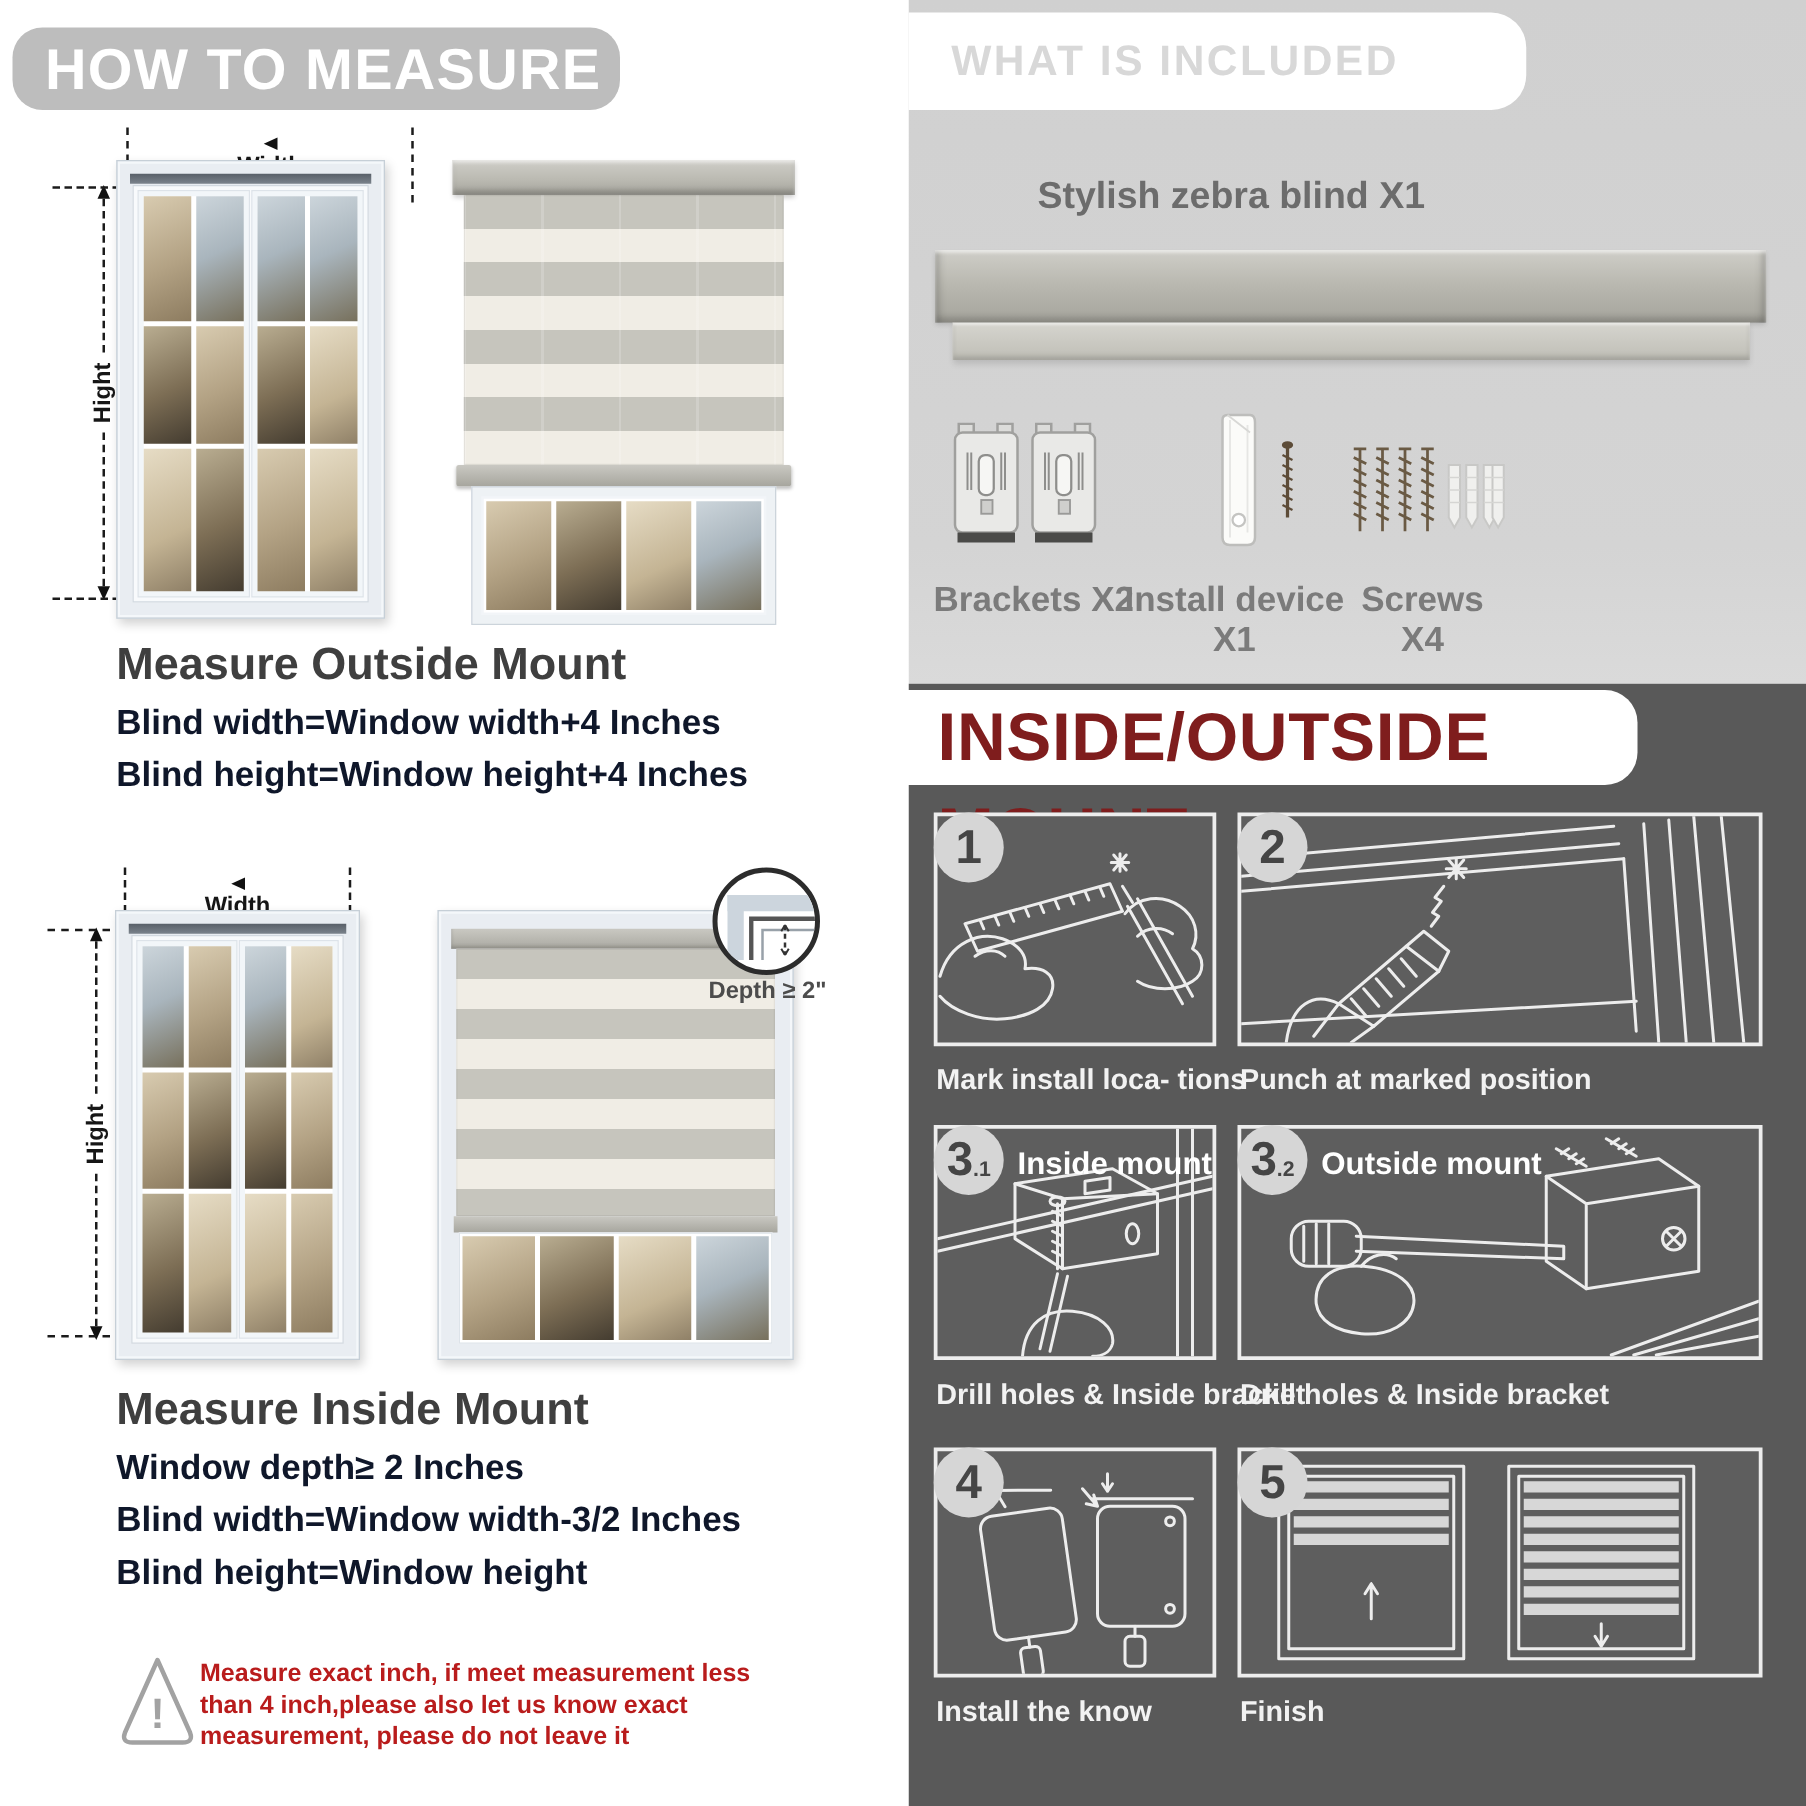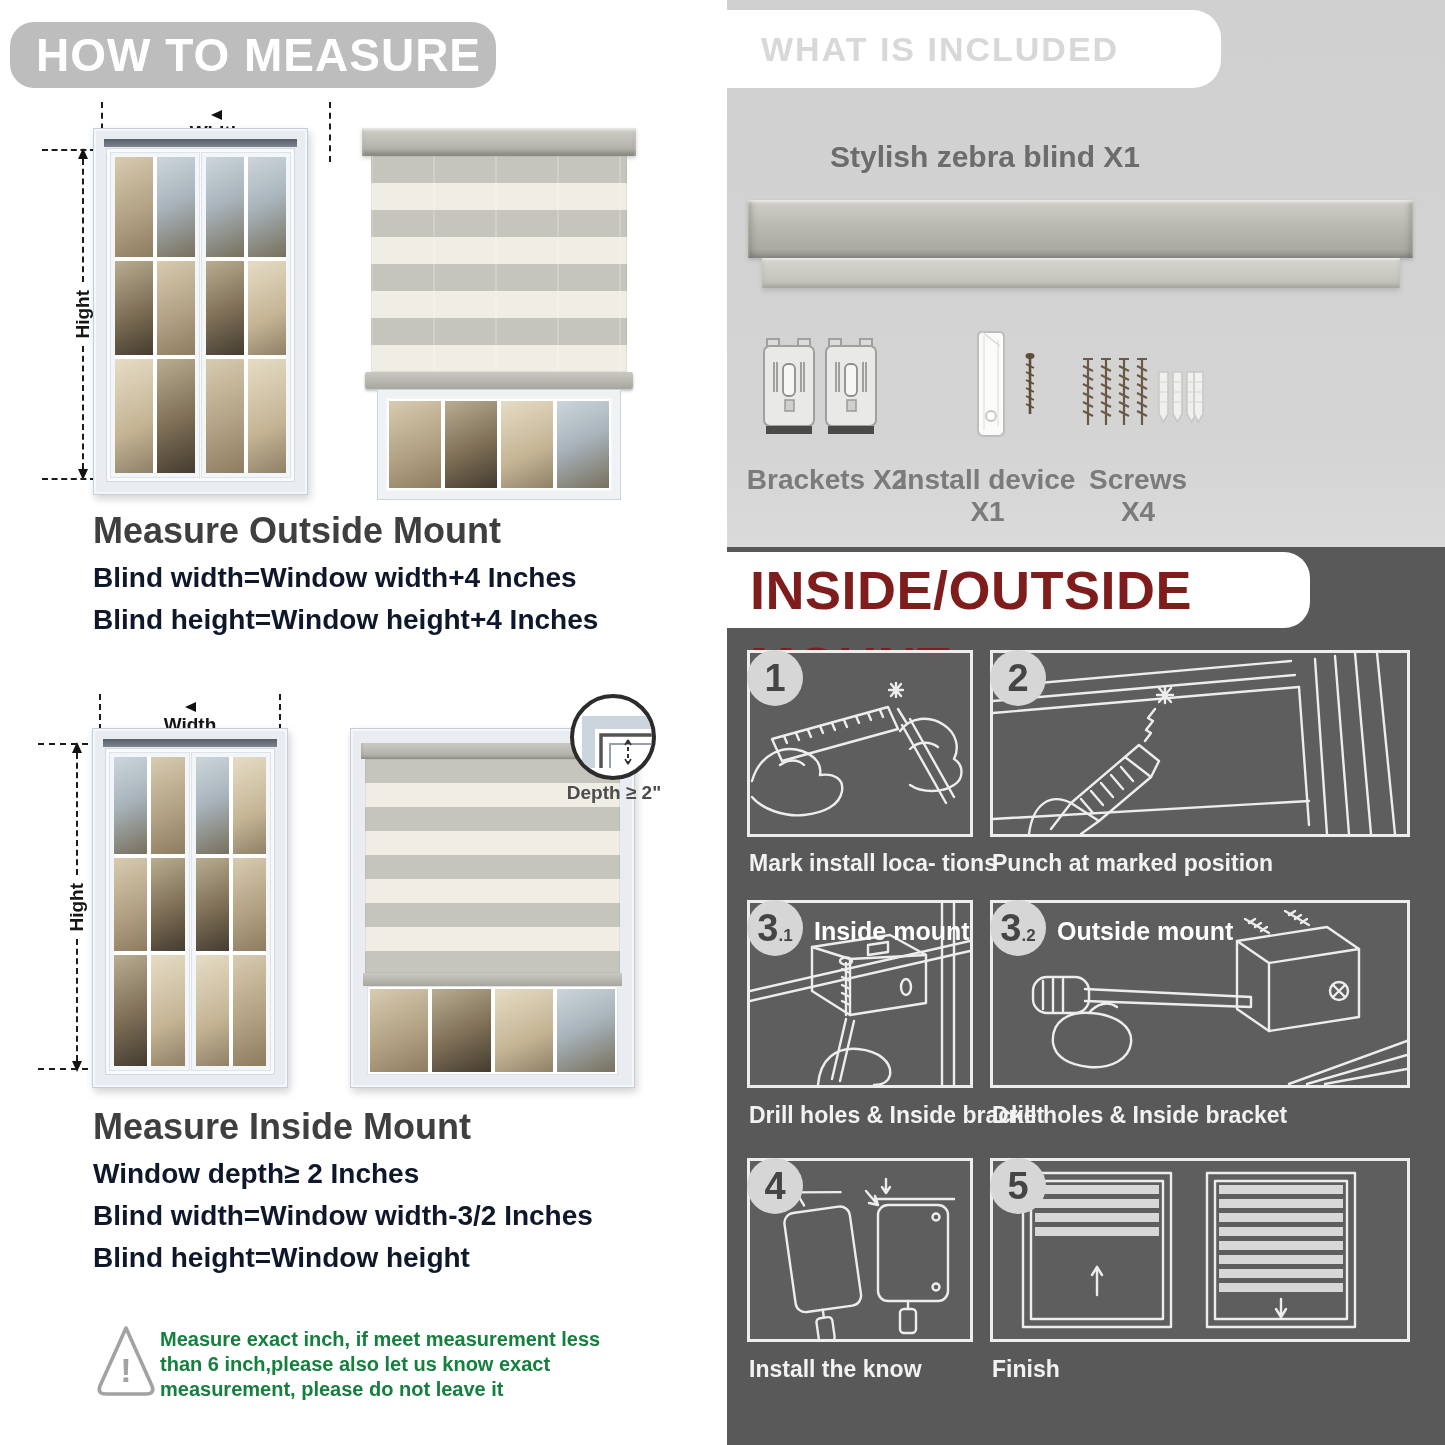--- a/index.html
+++ b/index.html
@@ -56,21 +56,21 @@
   .vhead-down{width:0;height:0;border-style:solid;border-width:11px 5px 0 5px;border-color:#111 transparent transparent transparent;}
   .vlab{writing-mode:vertical-rl;transform:rotate(180deg);font-size:19px;font-weight:bold;color:#161616;padding:8px 0;}
   .vdash{width:0;border-left:2px dashed #1b1b1b;}
   .hdash{height:0;border-top:2px dashed #1b1b1b;}
 
   .callout{border-radius:50%;border:4px solid #2c2c2c;background:#ffffff;overflow:hidden;}
   .depth-label{font-size:19px;font-weight:bold;color:#4c4c4c;text-align:center;}
 
   .m-heading{font-size:36px;font-weight:bold;color:#3f3f3f;}
   .formula{font-size:28px;font-weight:bold;color:#0f172a;}
-  .warn-text{font-size:20px;font-weight:bold;color:#15803d;line-height:25px;}
+  .warn-text{font-size:20px;font-weight:bold;color:#b91c1c;line-height:25px;}
 
   
   .right-light{left:727px;top:0;width:718px;height:547px;background:linear-gradient(180deg,#d0d0d0 0%,#d4d4d4 80%,#dadada 100%);}
   .right-banner{
     left:727px;top:10px;width:494px;height:78px;background:#ffffff;border-radius:0 28px 28px 0;
     color:#d8d8d8;font-size:34px;font-weight:bold;line-height:78px;padding-left:34px;letter-spacing:2px;
   }
   .stylish-label{left:740px;top:140px;width:490px;text-align:center;font-size:30px;font-weight:bold;color:#6c6c6c;}
   .main-rail{left:748px;top:200px;width:665px;height:58px;background:linear-gradient(180deg,#cfcec8 0%,#bab9b1 45%,#a5a49c 100%);
     box-shadow:inset 0 2px 3px rgba(255,255,255,.65), inset 0 -4px 5px rgba(0,0,0,.18), inset 8px 0 6px -4px rgba(0,0,0,.15), inset -8px 0 6px -4px rgba(0,0,0,.15), 0 2px 4px rgba(0,0,0,.15);}
@@ -228,21 +228,21 @@
 <div class="abs formula" style="left:93px;top:1158px;">Window depth≥ 2 Inches</div>
 <div class="abs formula" style="left:93px;top:1200px;">Blind width=Window width-3/2 Inches</div>
 <div class="abs formula" style="left:93px;top:1242px;">Blind height=Window height</div>
 
 <svg class="abs" style="left:95px;top:1320px;" width="62" height="80" viewBox="0 0 62 80">
   <path d="M31,8 L57,66 Q60,74 51,74 L11,74 Q2,74 5,66 Z" fill="none" stroke="#a2a2a2" stroke-width="3.6" stroke-linejoin="round"></path>
   <text x="31" y="62" text-anchor="middle" font-size="34" font-weight="bold" fill="#a2a2a2" font-family="Liberation Sans, sans-serif">!</text>
 </svg>
 <div class="abs warn-text" style="left:160px;top:1327px;width:480px;">
   <div>Measure exact inch, if meet measurement less</div>
-  <div>than 6 inch,please also let us know exact</div>
+  <div>than 4 inch,please also let us know exact</div>
   <div>measurement, please do not leave it</div>
 </div>
 
 <div class="abs right-light"></div>
 <div class="abs right-banner">WHAT IS INCLUDED</div>
 <div class="abs stylish-label">Stylish zebra blind X1</div>
 <div class="abs main-rail"></div>
 <div class="abs rail-lip"></div>
 
 <svg class="abs" style="left:762px;top:338px;" width="118" height="102" viewBox="0 0 118 102">

